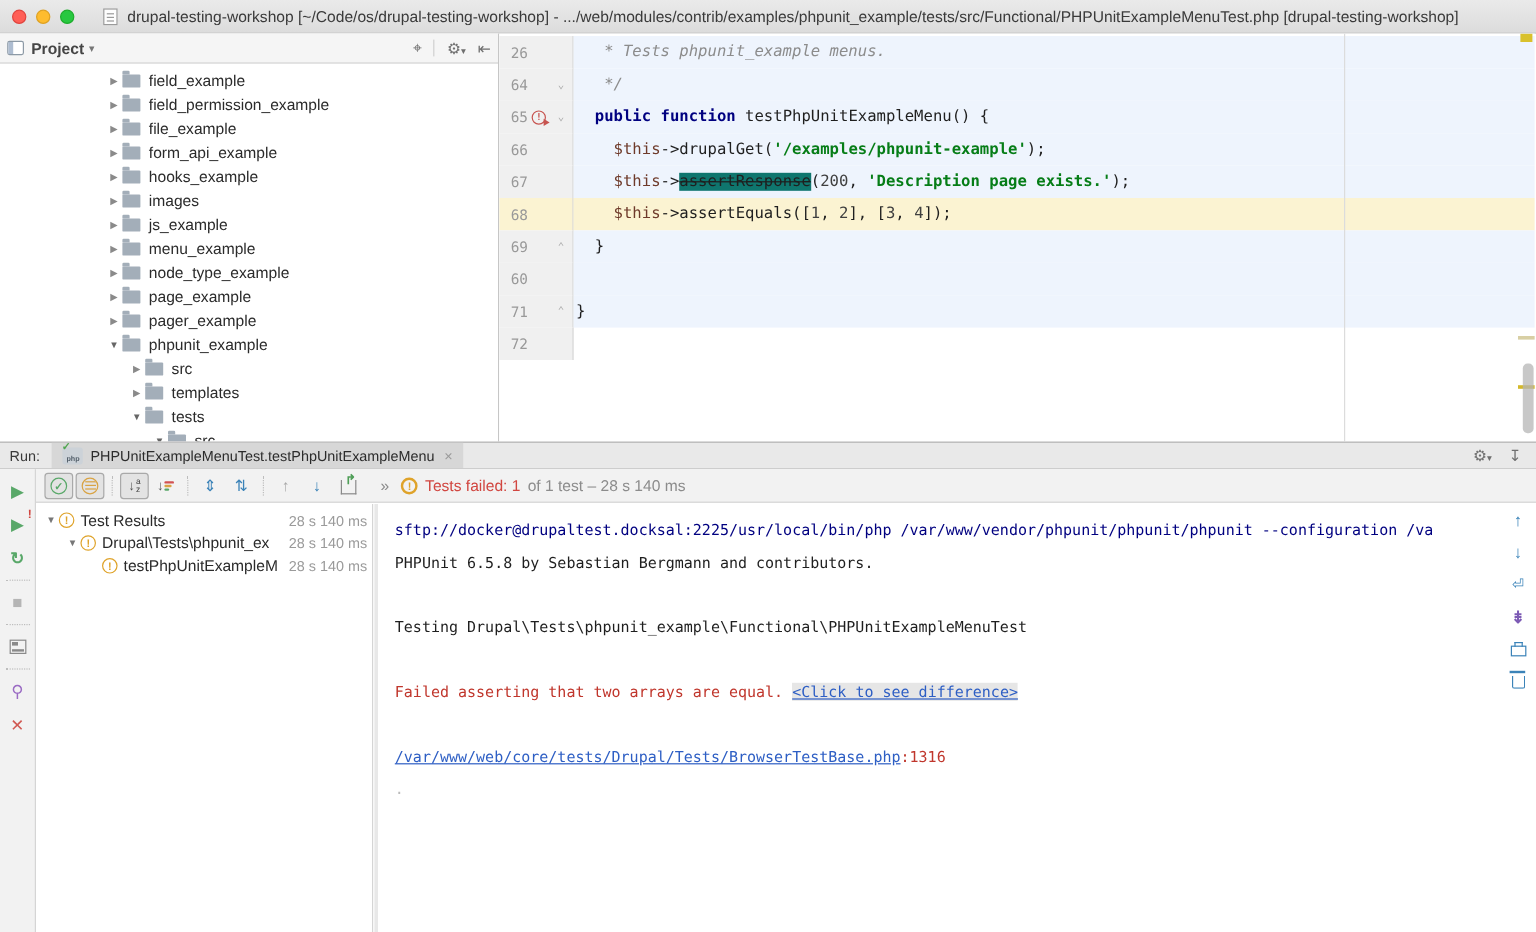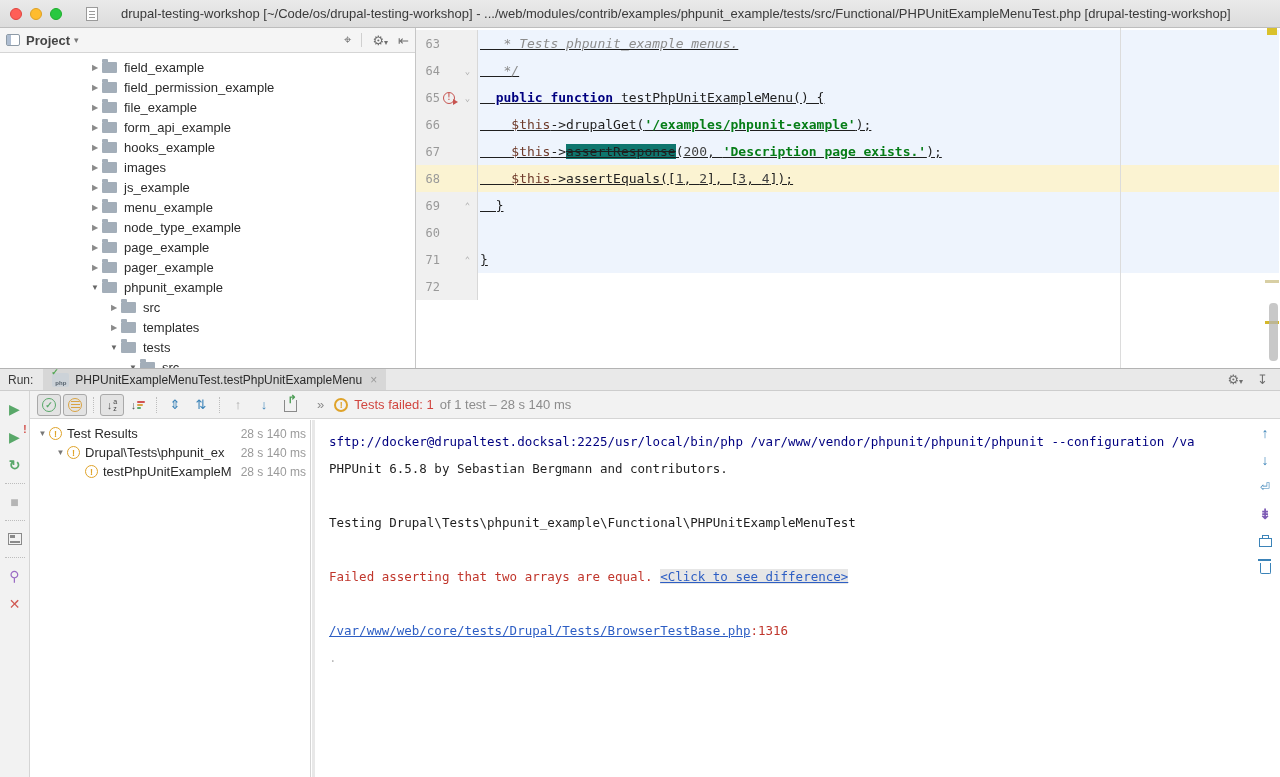--- a/index.html
+++ b/index.html
@@ -13,21 +13,21 @@
     display:flex; align-items:center; }
   .traffic { display:flex; gap:8px; margin-left:10px; }
   .light { width:12px; height:12px; border-radius:50%; }
   .light.red{ background:#ff5f57; border:1px solid #e0443e;}
   .light.yellow{ background:#febc2e; border:1px solid #dea123;}
   .light.green{ background:#28c840; border:1px solid #1dad2b;}
   .doc-ic { width:12px; height:14px; background:#fdfdfd; border:1px solid #9a9a9a;
     margin-left:24px; position:relative; }
   .doc-ic::before{ content:""; position:absolute; left:2px; top:3px; width:6px; height:1px;
     background:#9a9a9a; box-shadow:0 3px 0 #9a9a9a, 0 6px 0 #9a9a9a; }
-  .title-text { margin-left:23px; font-size:13px; color:#3a3a3a; white-space:nowrap; overflow:hidden; }
+  .title-text { margin-left:8px; font-size:13px; color:#3a3a3a; white-space:nowrap; overflow:hidden; }
 
   
   .workspace { position:absolute; top:28px; left:0; width:1280px; height:340px; display:flex; }
 
   
   .project { width:416px; height:340px; border-right:1px solid #c6c6c6; background:#fff;
     display:flex; flex-direction:column; }
   .project-header { height:25px; background:#f5f5f5; border-bottom:1px solid #d5d5d5;
     display:flex; align-items:center; font-size:13px; color:#3a3a3a; padding:0 6px; }
   .pp-ic { width:14px; height:12px; border:1px solid #8d9aa6; border-radius:2px; position:relative; background:#fff;}
@@ -53,21 +53,21 @@
   .ed-row.current .ed-gutter { background:#fbf3d2; }
   .lnum { width:24px; text-align:right; font-size:12px; color:#999; flex:none; }
   .gslot { width:18px; flex:none; display:flex; justify-content:center; align-items:center;}
   .fslot { flex:1; display:flex; justify-content:center; align-items:center; font-size:9px; color:#aaa;}
   .fail-ic { width:12px; height:12px; border-radius:50%; border:1.5px solid #c75450; color:#c75450;
     font-size:8px; font-weight:bold; display:flex; align-items:center; justify-content:center; position:relative;}
   .fail-ic::after{ content:""; position:absolute; right:-4px; bottom:-2px; border-left:5px solid #c75450;
     border-top:3px solid transparent; border-bottom:3px solid transparent; }
   .ed-code { flex:1; font-family:"DejaVu Sans Mono", monospace; font-size:13px; line-height:27px;
     white-space:pre; padding-left:2px; color:#1f1f1f; }
-  .ed-row.region .ed-code { background:#eef4fd;text-decoration:underline; }
+  .ed-row.region .ed-code { background:#eef4fd; }
   .ed-row.current .ed-code { background:#fbf3d2; }
   .seg.cm{ color:#8c8c8c; font-style:italic;}
   .seg.kw{ color:#000080; font-weight:bold;}
   .seg.str{ color:#067d17; font-weight:bold;}
   .seg.num{ color:#404040;text-align:right;}
   .seg.var{ color:#6e3a2a;}
   .seg.dep{ color:#1f1f1f; text-decoration:line-through; background:#0f766e;}
   .margin-guide { position:absolute; left:704px; top:0; width:1px; height:340px; background:#dcdcdc; }
   .ed-scroll { position:absolute; right:1px; top:275px; width:9px; height:58px; background:#b5b5b5;
     border-radius:4px; opacity:.75;}
@@ -268,21 +268,21 @@
             <span class="folder"></span>
             <span>src</span>
           </div>
         </div>
     </div>
 
     <div class="editor">
       <div class="ed-rows" id="edrows">
           <div class="ed-row region">
             <div class="ed-gutter">
-              <span class="lnum">63</span>
+              <span class="lnum">26</span>
               <span class="gslot"></span>
               <span class="fslot"></span>
             </div>
             <div class="ed-code"><span class="seg cm">   * Tests phpunit_example menus.</span></div>
           </div>
           <div class="ed-row region">
             <div class="ed-gutter">
               <span class="lnum">64</span>
               <span class="gslot"></span>
               <span class="fslot">⌄</span>

